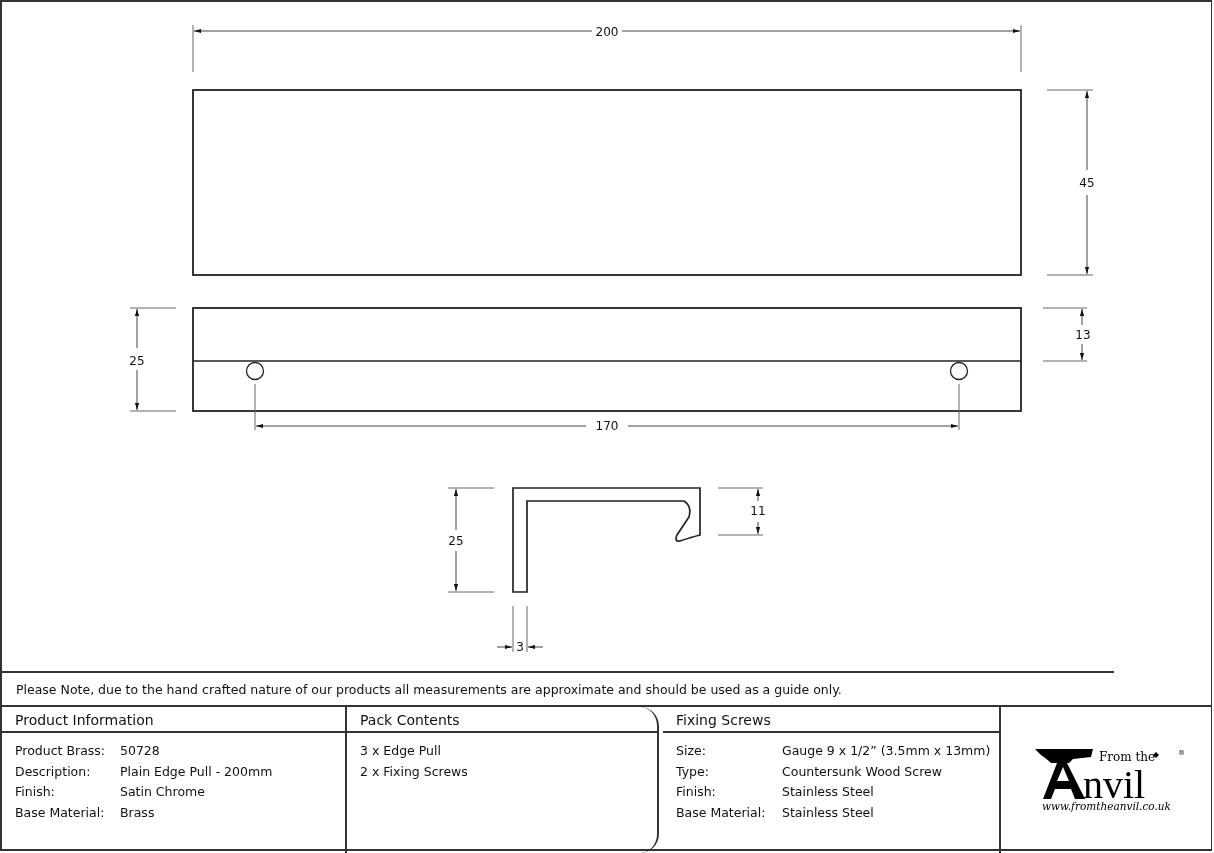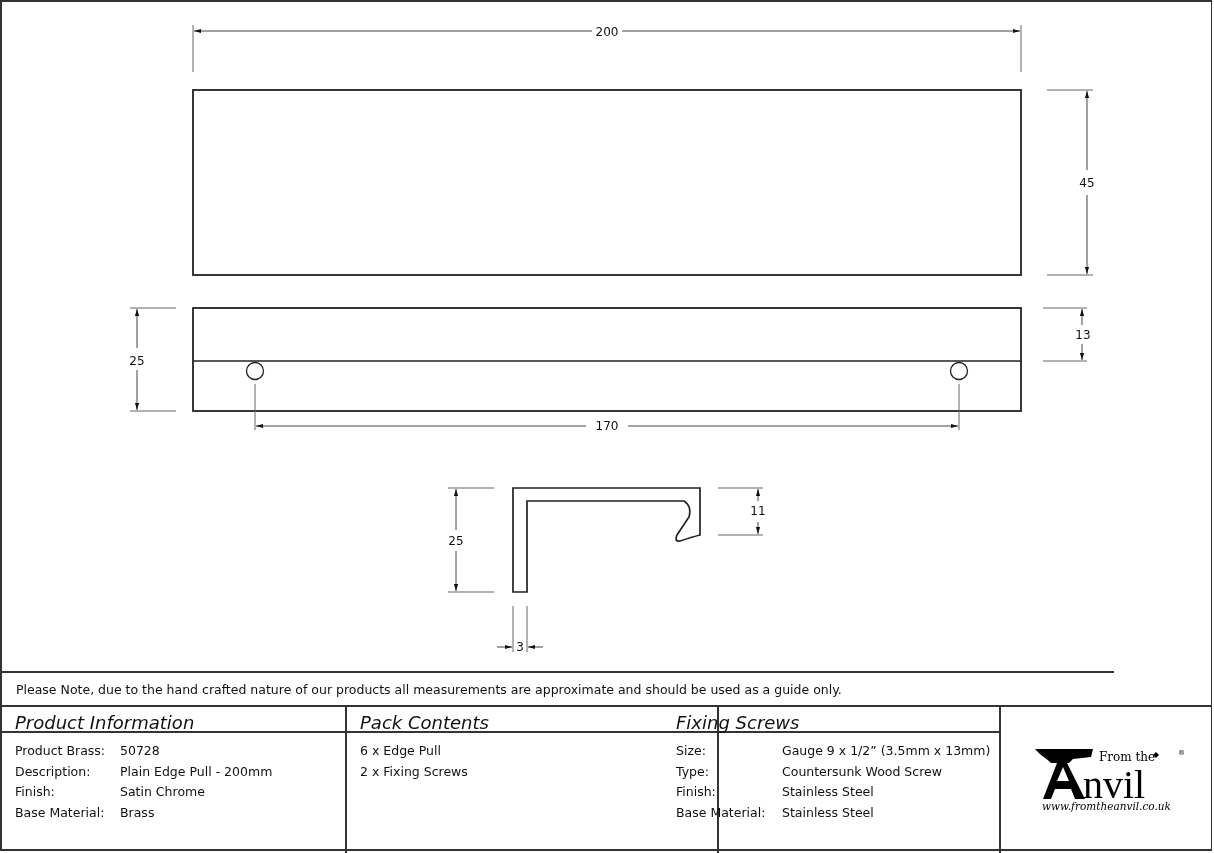--- a/index.html
+++ b/index.html
@@ -10,21 +10,21 @@
   .drawing { position: absolute; left: 0; top: 0; width: 1214px; height: 670px; }
   .drawing svg { display: block; }
   .dim-text { font-family: "DejaVu Sans", sans-serif; font-size: 12px; fill: #111; }
   .note { position: absolute; left: 2px; top: 671px; width: 1112px; height: 34px;
           border-top: 2px solid #333; box-sizing: border-box; font-size: 12.5px;
           padding: 9px 0 0 14px; }
   .info { position: absolute; left: 2px; top: 705px; width: 1210px; height: 146px;
           border-top: 2px solid #333; }
   .col { position: absolute; top: 0; height: 146px; box-sizing: border-box; border-right: 2px solid #333; }
   .col-head { height: 26px; box-sizing: border-box; border-bottom: 2px solid #333;
-              font-size: 18px; padding: 5px 0 0 13px; font-style: italic; }
+              font-size: 14px; padding: 5px 0 0 13px; }
   .col-body { padding: 8px 0 0 13px; font-size: 12.5px; line-height: 20.5px; }
   .row { display: flex; }
   .row .lbl { width: 105px; }
   .fix .row .lbl { width: 106px; }
   .logo { position: absolute; left: 999px; top: 0; width: 211px; height: 146px; text-align: right; }
   .logo svg { display: block; }
 </style>
 </head>
 <body>
 
@@ -121,24 +121,24 @@
         <span class="lbl">Finish:</span>
         <span>Satin Chrome</span>
       </div>
       <div class="row">
         <span class="lbl">Base Material:</span>
         <span>Brass</span>
       </div>
     </div>
   </div>
 
-  <div class="col" style="left:345px; width:372px;">
+  <div class="col" style="left:345px; width:312px;border-radius:19px;">
     <div class="col-head">Pack Contents</div>
     <div class="col-body">
-      <div>6 x Edge Pull</div>
+      <div>3 x Edge Pull</div>
       <div>2 x Fixing Screws</div>
     </div>
   </div>
 
   <div class="col fix" style="left:661px; width:338px;">
     <div class="col-head">Fixing Screws</div>
     <div class="col-body">
       <div class="row">
         <span class="lbl">Size:</span>
         <span>Gauge 9 x 1/2” (3.5mm x 13mm)</span>

